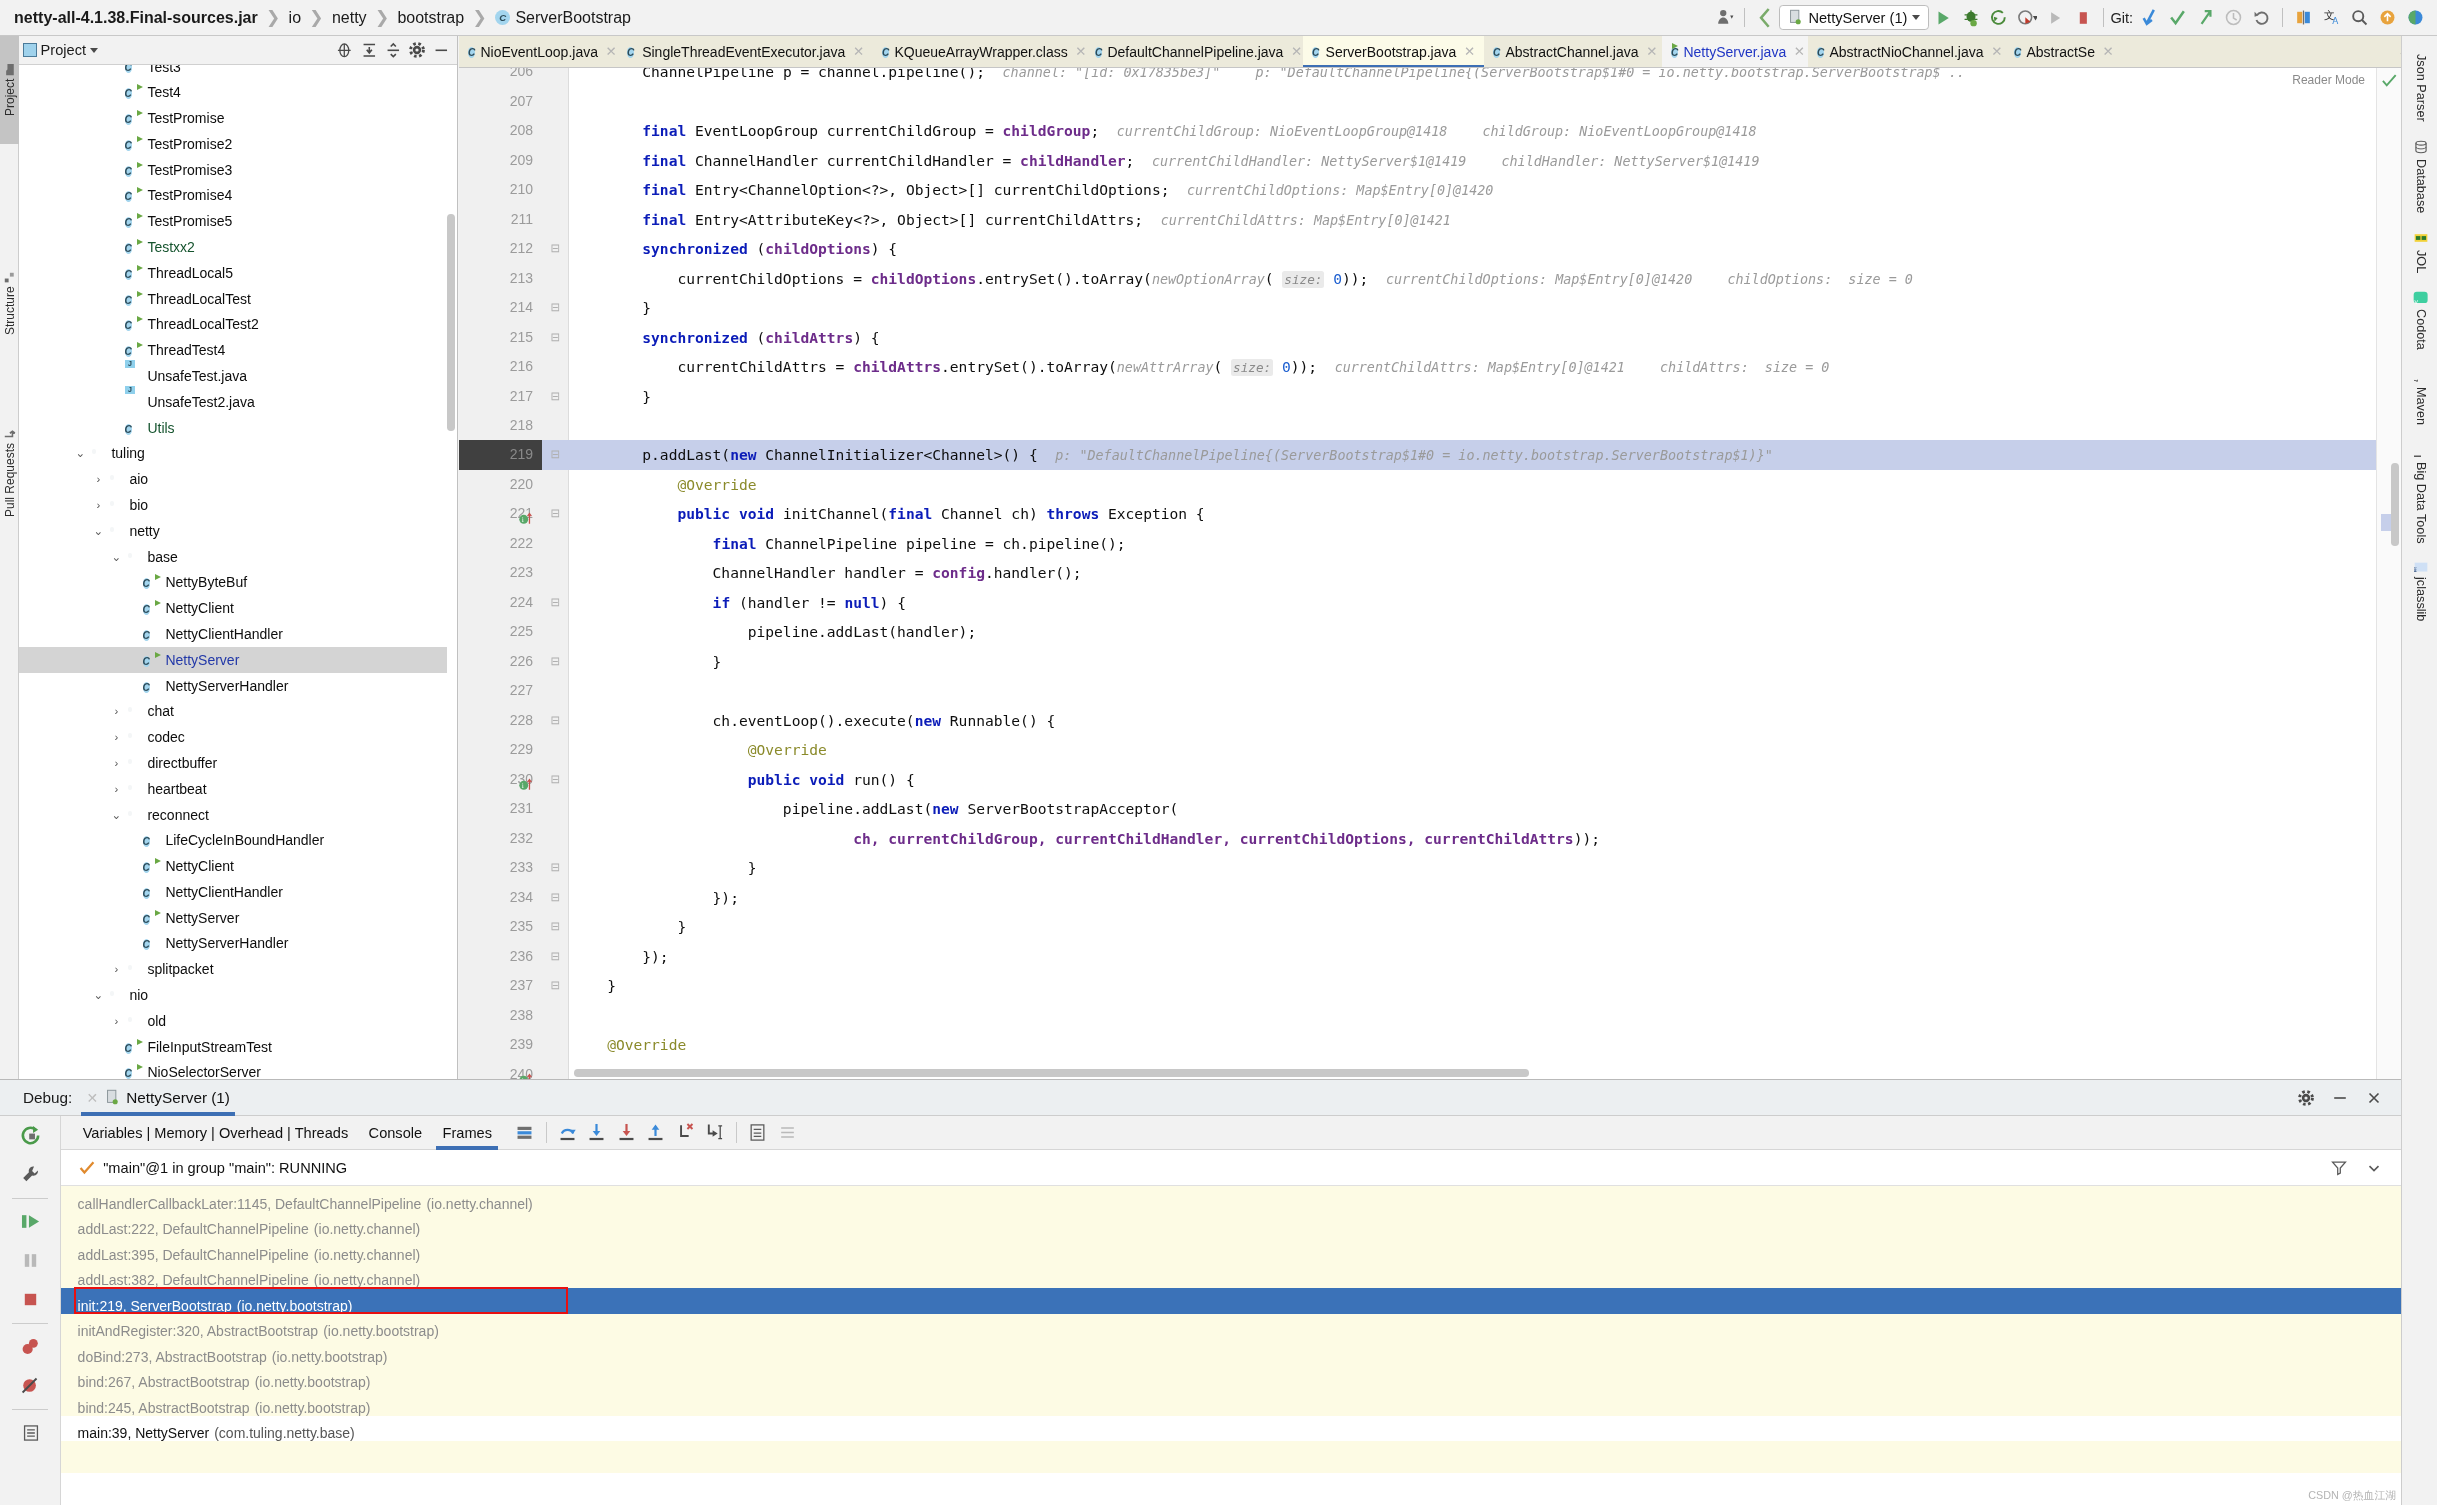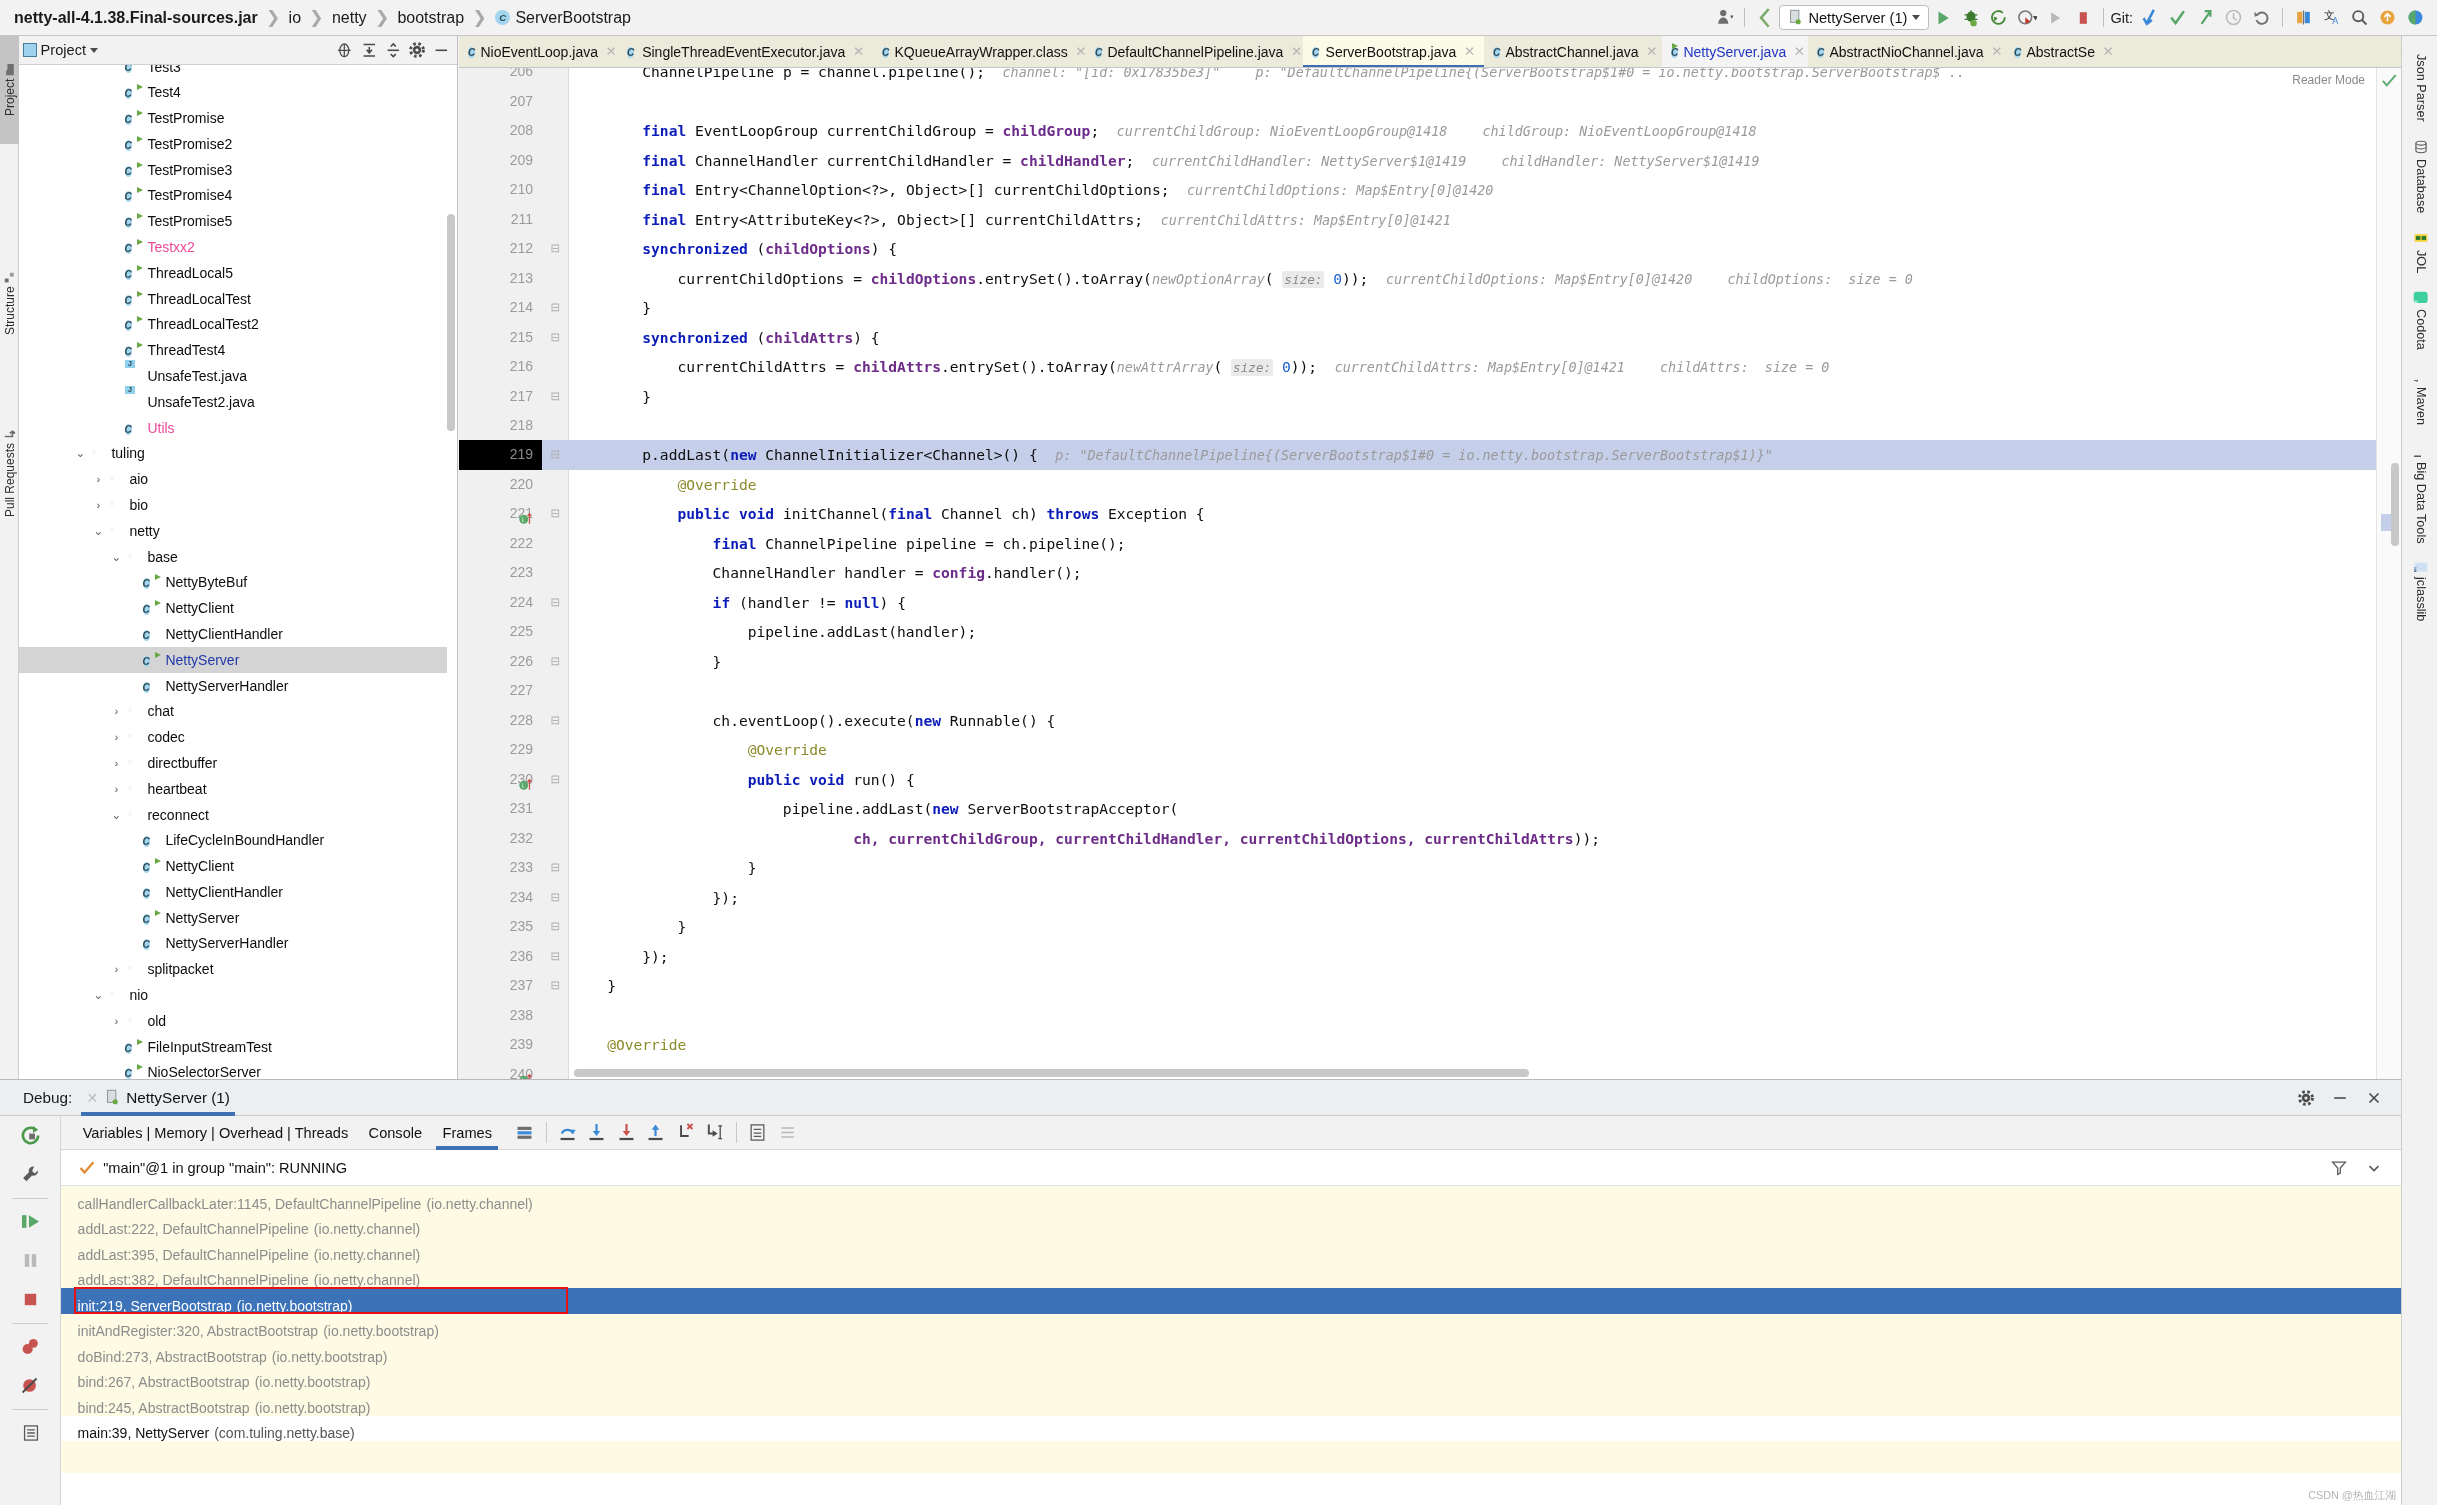--- a/index.html
+++ b/index.html
@@ -73,21 +73,21 @@
   #tree {
     position: absolute; left: 0; top: 29px; width: 428px; height: 1014px;
     overflow: hidden; background: #fff;
   }
   .trow {
     height: 26px; display: flex; align-items: center; font-size: 14px;
     color: #0d0d0d; white-space: nowrap; cursor: pointer;
   }
   .trow.sel { background: #d4d4d4; }
   .trow.sel .tlabel { color: #2238a8; }
-  .tlabel.green { color: #ec4899; }
+  .tlabel.green { color: #14532d; }
   .tlabel.blue { color: #2238a8; }
   .arrow { width: 16.6px; text-align: center; color: #555; font-size: 11.5px; flex: 0 0 16.6px; }
   .arrow.none { visibility: hidden; }
   .ico { width: 19px; height: 16.6px; flex: 0 0 19px; position: relative; margin-right: 3.8px; }
   .ico-class {
     width: 16.6px; height: 16.6px; border-radius: 50%; background: #a3d5ee;
     color: #2c4b59; font-size: 10.2px; font-style: italic; font-weight: bold;
     text-align: center; line-height: 16.6px;
   }
   .runmark {
@@ -148,21 +148,21 @@
     position: absolute; left: 0; right: 0; height: 29.5px;
     font-family: "DejaVu Sans Mono", monospace; font-size: 14.6px; line-height: 29.5px;
     white-space: pre; color: #0d0d0d;
   }
   .codeline .lnum {
     position: absolute; left: 0; width: 74px; text-align: right;
     color: #9b9b9b; font-size: 14px; font-family: "Liberation Sans", sans-serif;
   }
   .codeline .ctext { position: absolute; left: 113px; }
   .codeline.hl { background: #c6cfea; }
-  .codeline.hl .lnum { background: #000000; color: #8a8a8a; width:83px; padding-right:9px;}
+  .codeline.hl .lnum { background: #404040; color: #8a8a8a; width:83px; padding-right:9px;}
   .kw { color: #0b1cb8; font-weight: bold; }
   .fld { color: #6d2c8a; font-weight: bold; }
   .anno { color: #8a8a2a; }
   .hint { color: #9a9a9a; font-style: italic; font-size: 13.4px; }
   .pbox { background:#eaeaea; border-radius:2.5px; padding: 0.6px 1.9px; color:#8a8a8a; font-style: italic; font-size:12.7px;}
   .num { color: #1d5fd0; }
   .fold { position: absolute; left: 88px; width: 16.6px; text-align:center; color:#b0b0b0; font-size:11.5px; font-family:"Liberation Sans",sans-serif;}
   .bpmark { position:absolute; left: 59px; width: 15.3px; height: 15.3px; top: 7px; }
 
   #reader-mode {

